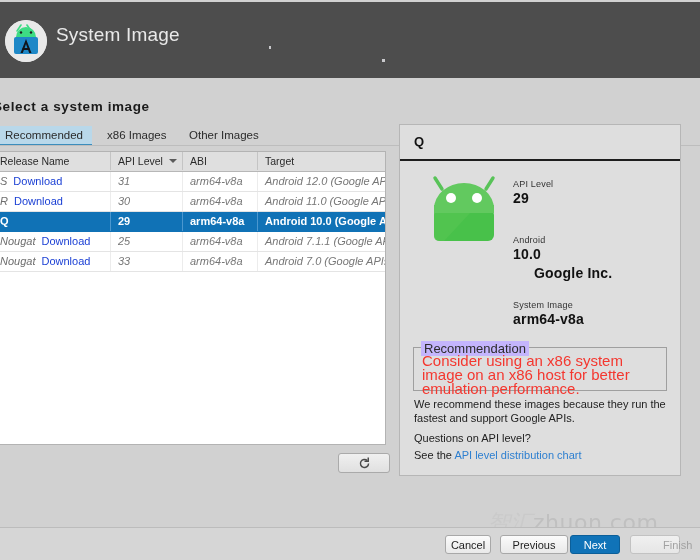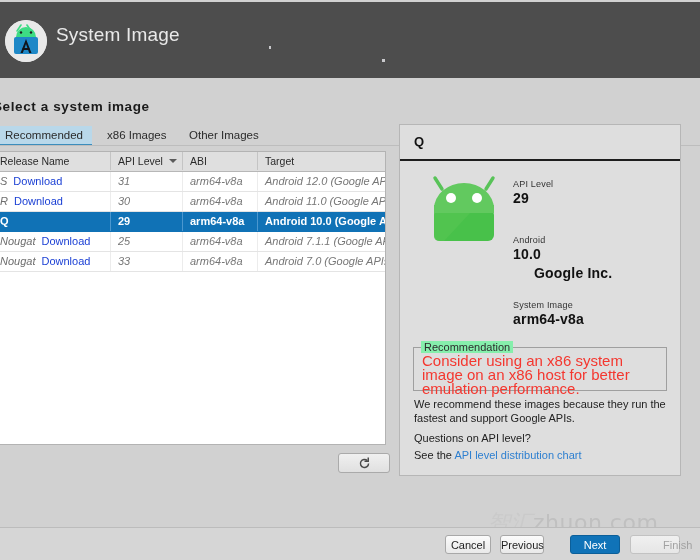--- a/index.html
+++ b/index.html
@@ -224,23 +224,23 @@
   .rec-box {
     position: absolute;
     left: 13px; top: 222px;
     width: 254px; height: 44px;
     border: 1px solid #9f9f9f;
     box-sizing: border-box;
   }
   .rec-legend {
     position: absolute;
     left: 7px; top: -7px;
-    background: #86efac;
+    background: #c4b5fd;
     padding: 0 3px;
-    font-size: 11px;
+    font-size: 13px;
     color: #2c2c2c;
   }
   .rec-text {
     position: absolute;
     left: 8px; top: 6px;
     width: 242px;
     font-size: 15px;
     line-height: 14px;
     color: #f4372f;
   }
@@ -301,21 +301,21 @@
     border-color: #0c5f99;
     color: #ffffff;
   }
   .btn.disabled {
     color: #a2a2a2;
     background: linear-gradient(#f0f0f0,#e6e6e6);
     border-color: #c2c2c2;
     padding-left: 32px;
   }
   .b-cancel   { left: 445px; width: 46px; }
-  .b-previous { left: 500px; width: 44px; }
+  .b-previous { left: 500px; width: 68px; }
   .b-next     { left: 570px; width: 50px; }
   .b-finish   { left: 630px; width: 50px; }
 </style>
 </head>
 <body>
 
 <div id="app">
 
   <div class="wizard-header">
     <div class="as-logo">

